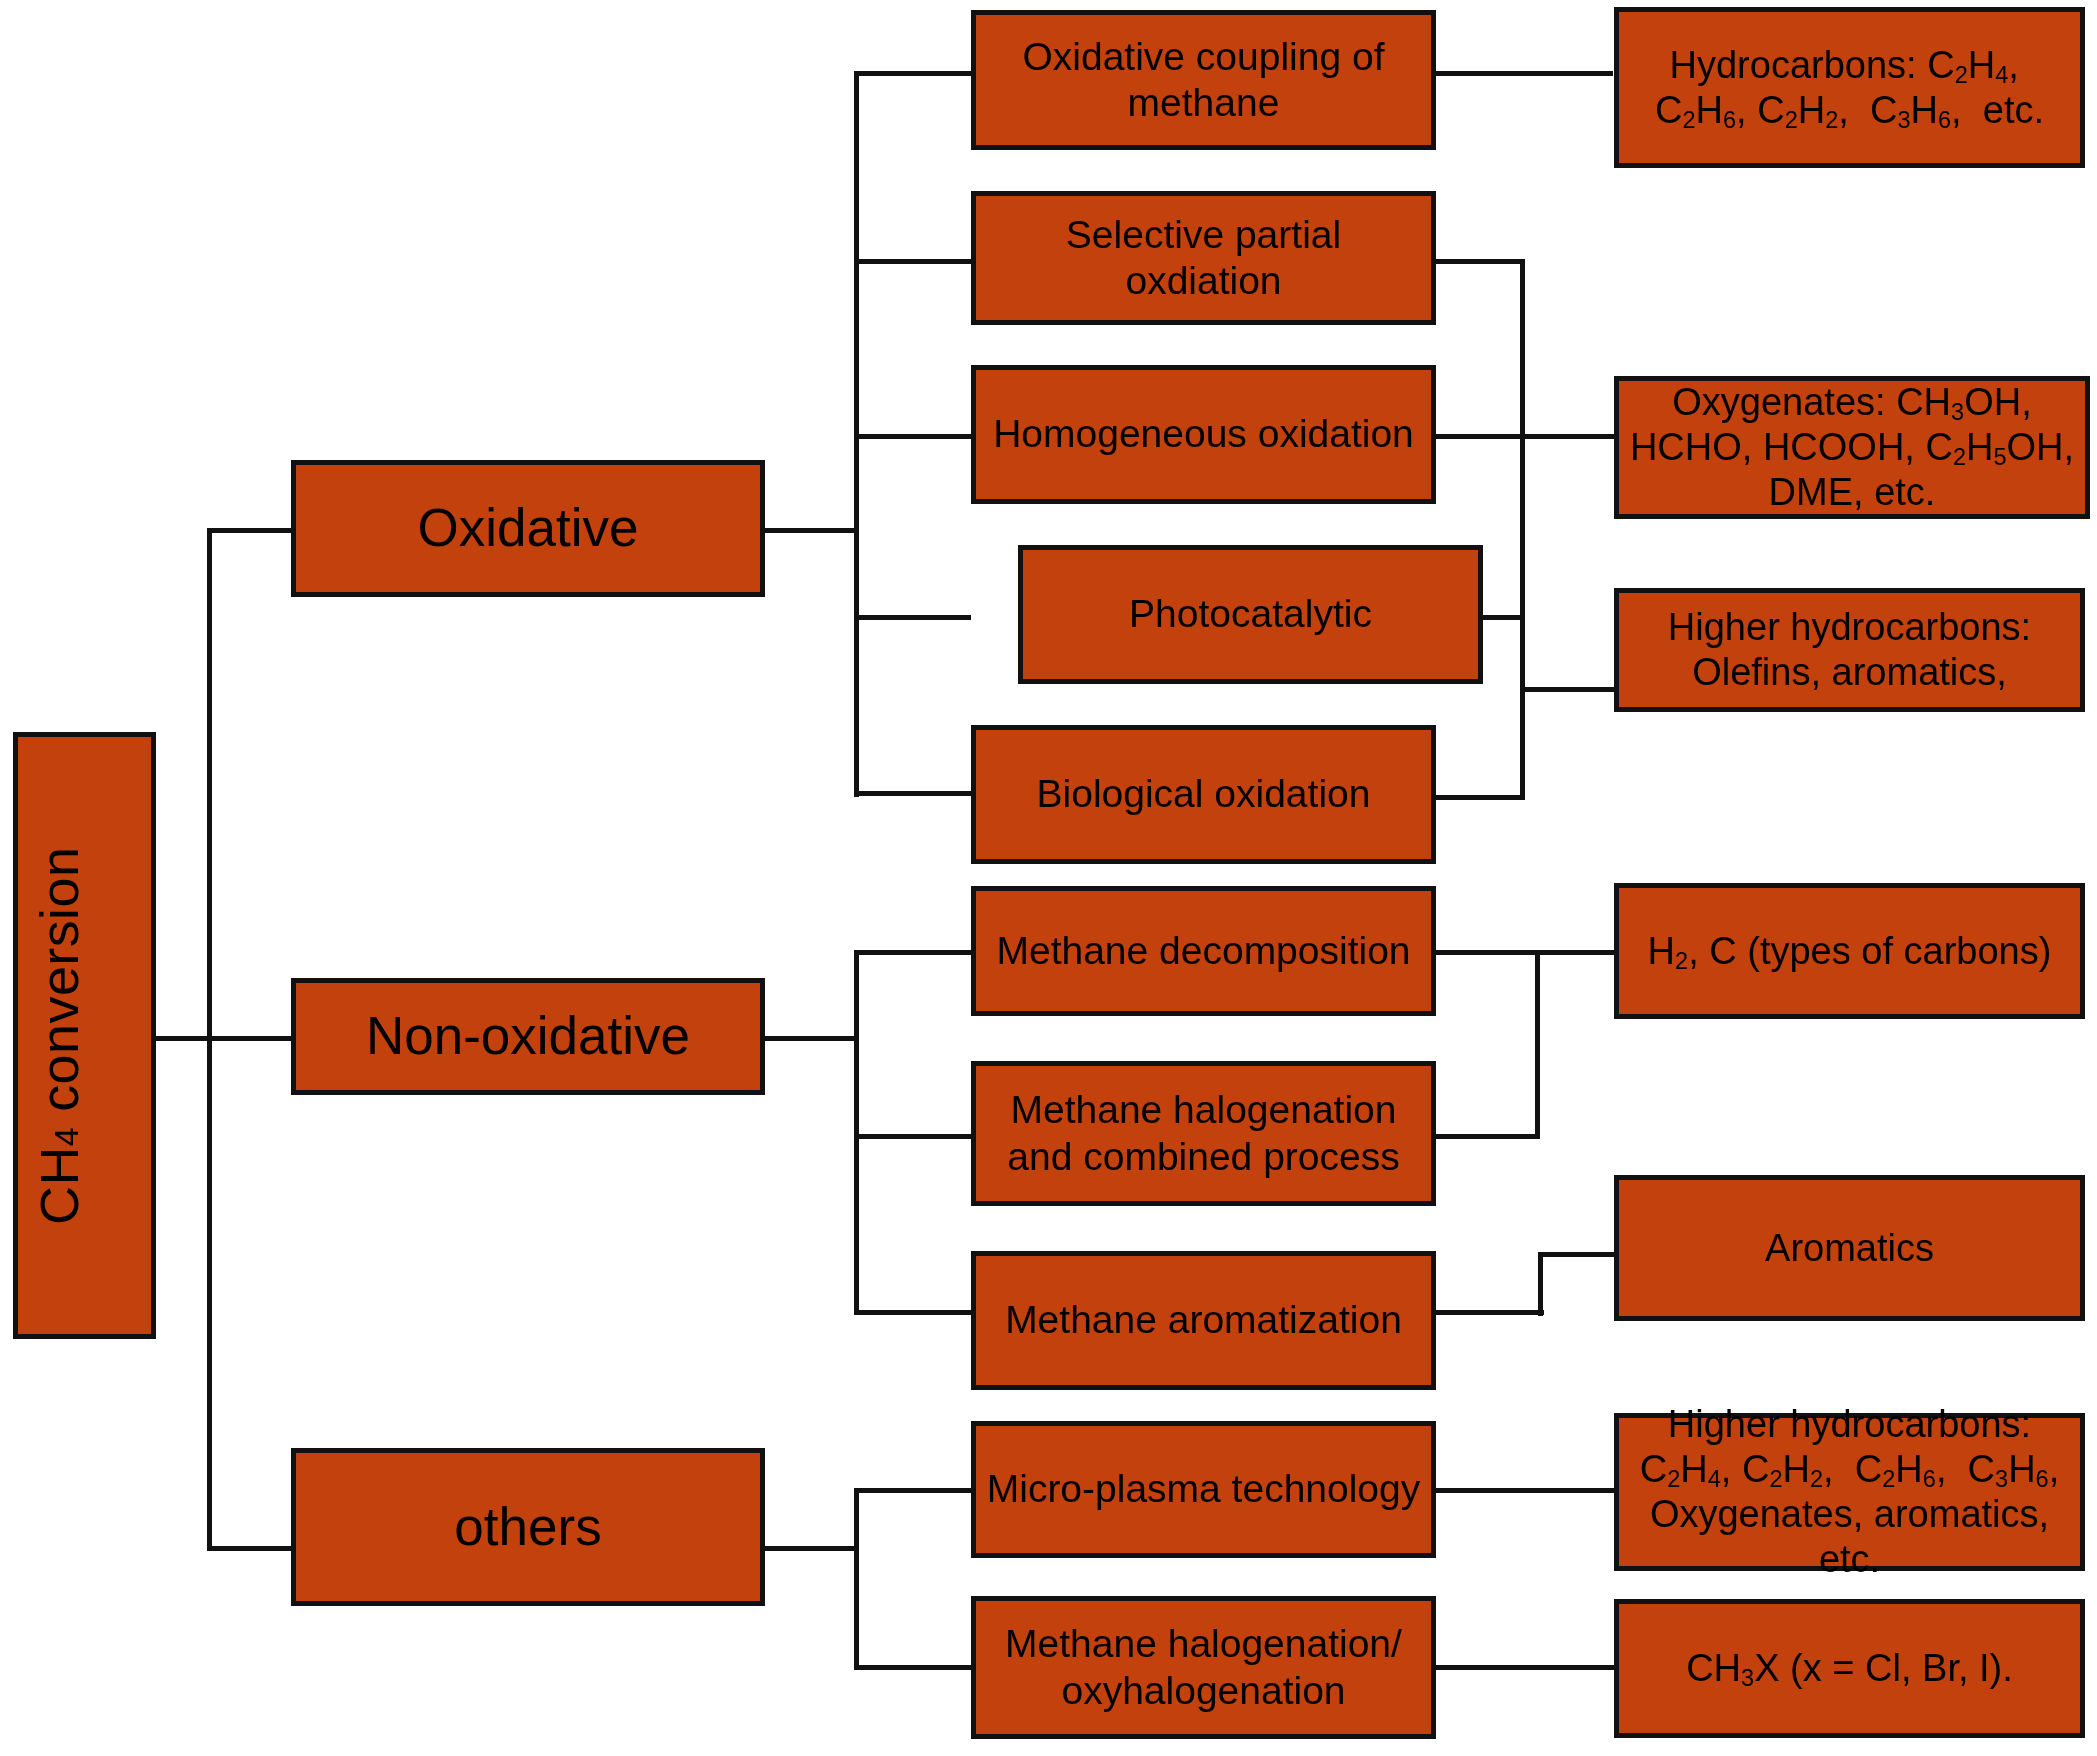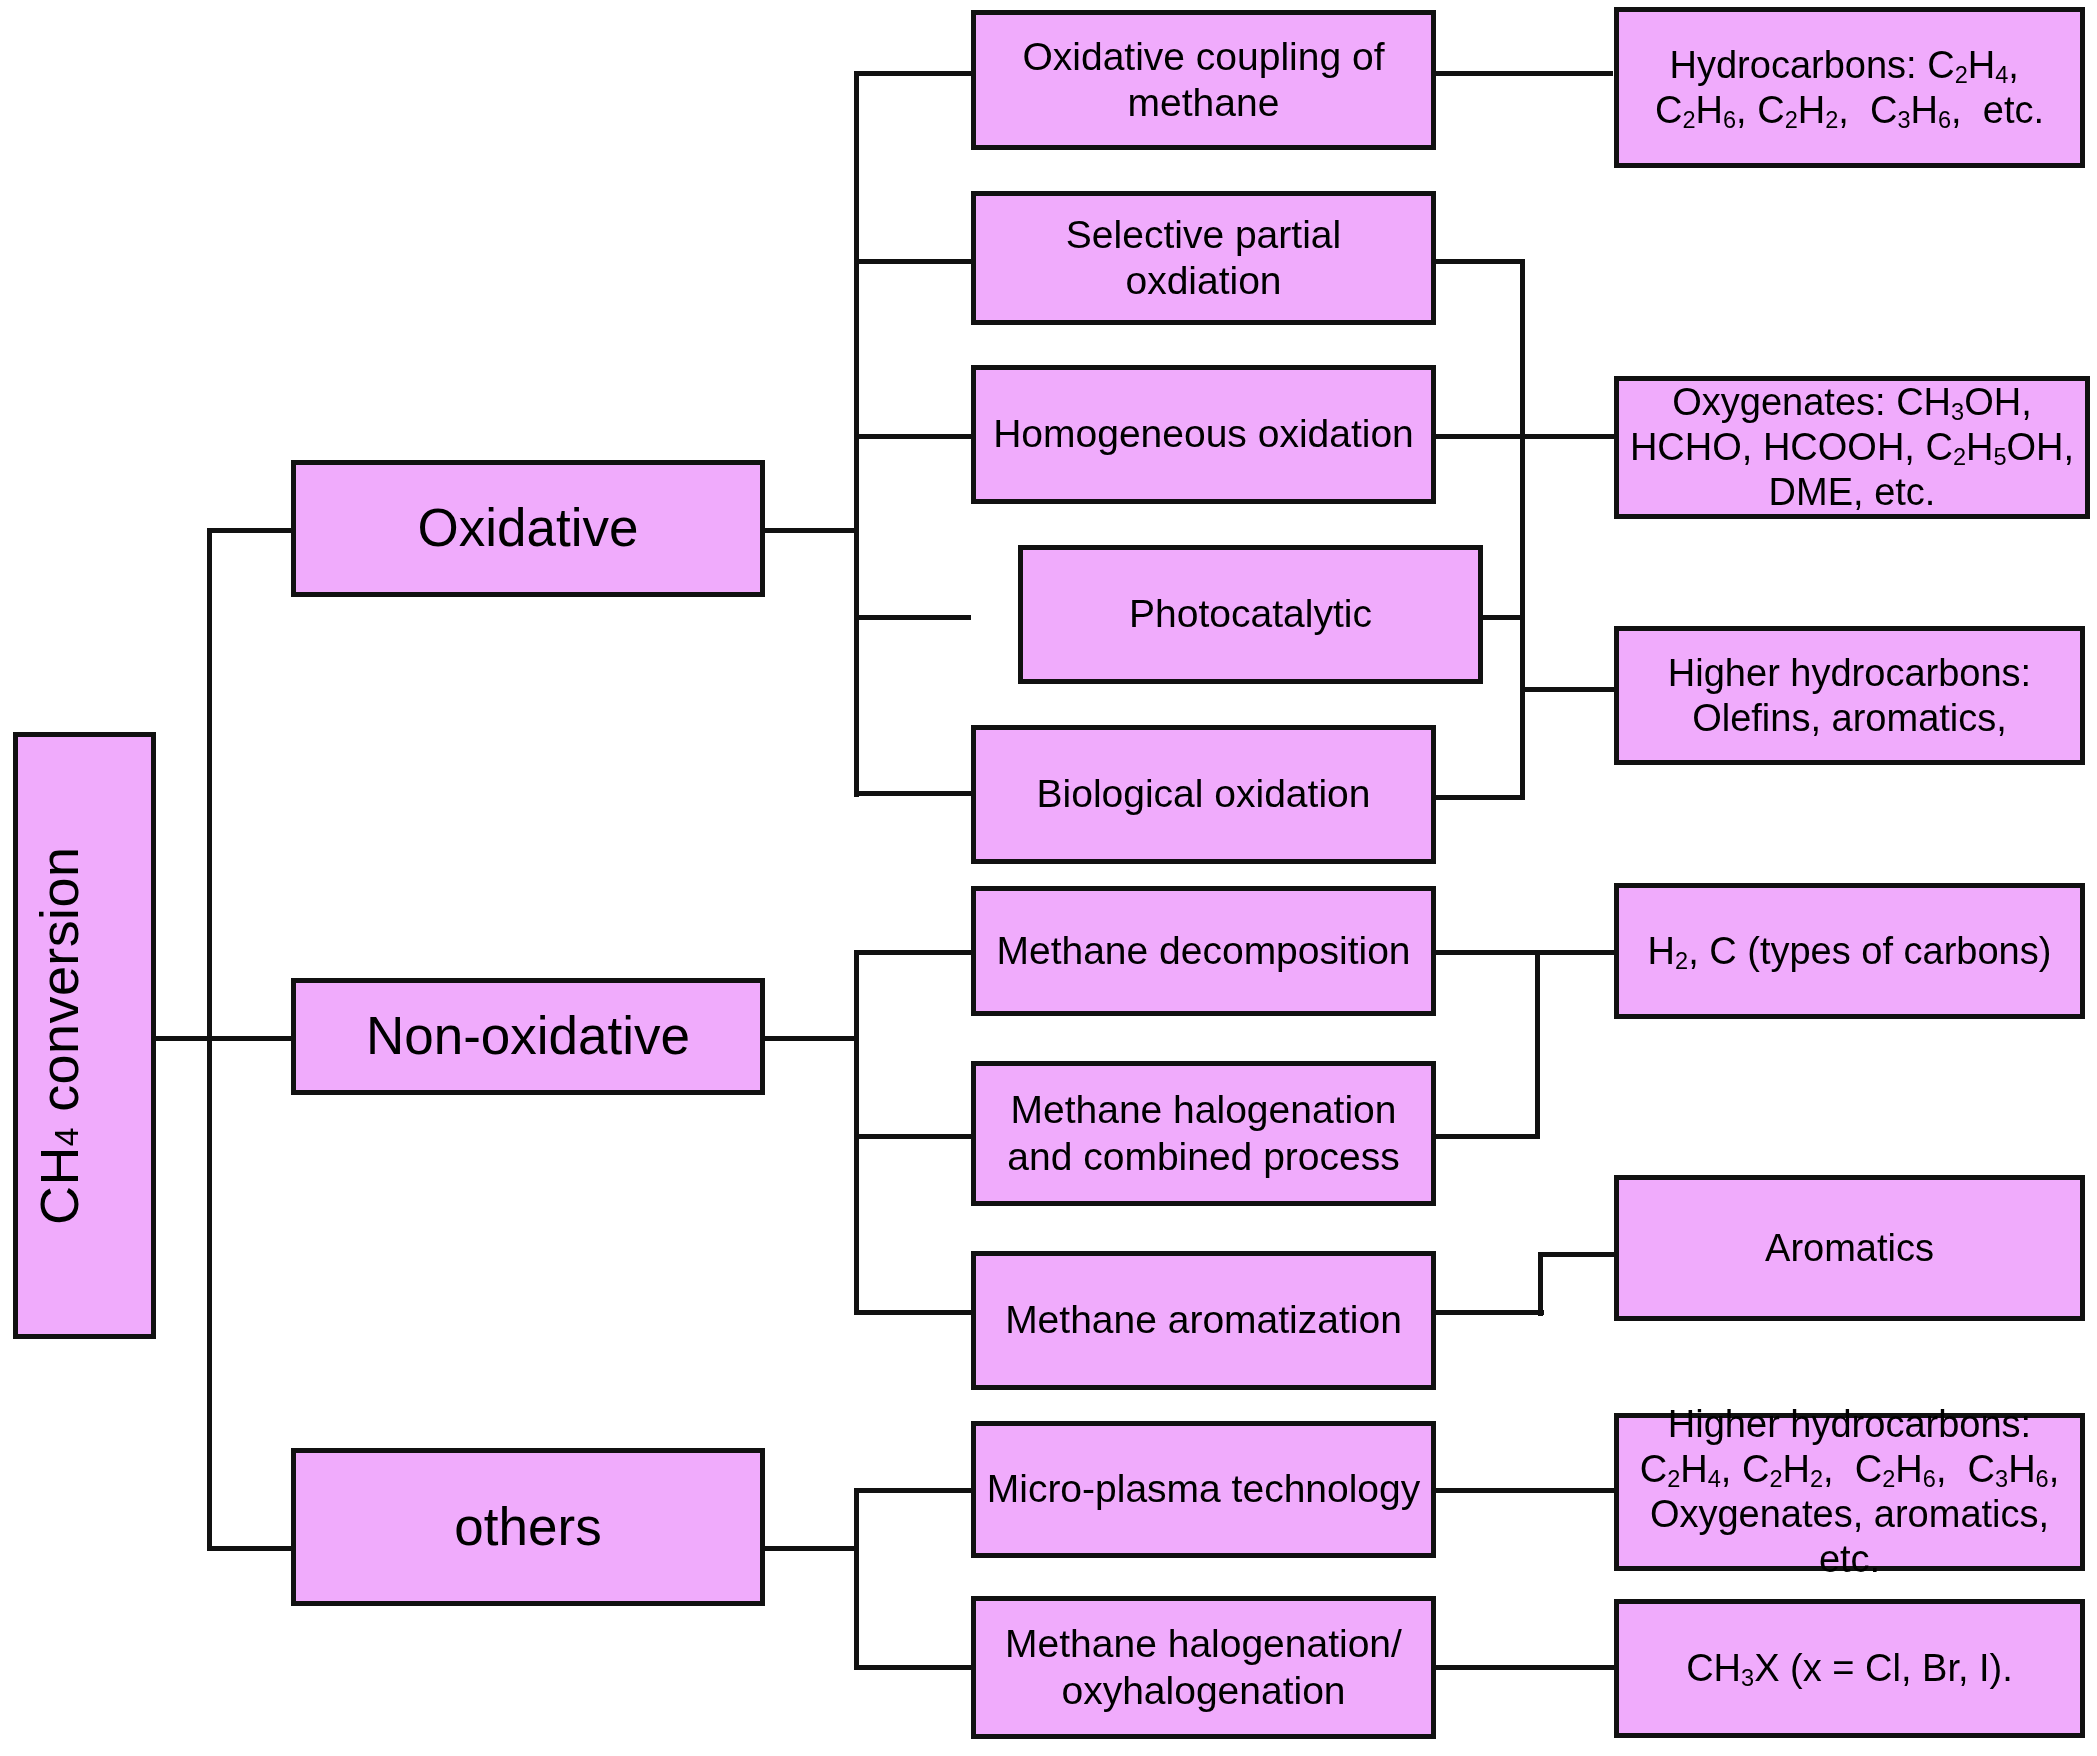--- a/index.html
+++ b/index.html
@@ -14,21 +14,21 @@
   #canvas {
     position: relative;
     width: 2097px;
     height: 1757px;
     background: #ffffff;
     overflow: hidden;
   }
   .node {
     position: absolute;
     box-sizing: border-box;
-    background: #f0abfc;
+    background: #c2410c;
     border: 5.1px solid #111111;
     display: flex;
     align-items: center;
     justify-content: center;
     text-align: center;
     line-height: 1.18;
     padding: 2.9px 10.2px;
     z-index: 5;
   }
   .node .txt {
@@ -174,21 +174,21 @@
   </div>
 
   <div class="node prod" style="left:1614px; top:7.3px; width:471px; height:161px;">
     <span class="txt">Hydrocarbons: C<sub>2</sub>H<sub>4</sub>,&nbsp; C<sub>2</sub>H<sub>6</sub>, C<sub>2</sub>H<sub>2</sub>,&nbsp; C<sub>3</sub>H<sub>6</sub>,&nbsp; etc.</span>
   </div>
 
   <div class="node prod" style="left:1614px; top:376px; width:476px; height:143px;justify-content:center;">
     <span class="txt">Oxygenates: CH<sub>3</sub>OH, HCHO, HCOOH, C<sub>2</sub>H<sub>5</sub>OH, DME, etc.</span>
   </div>
 
-  <div class="node prod" style="left:1614px; top:626px; width:471px; height:139px;">
+  <div class="node prod" style="left:1614px; top:588px; width:471px; height:124px;">
     <span class="txt">Higher hydrocarbons: Olefins, aromatics,</span>
   </div>
 
   <div class="node prod" style="left:1614px; top:883px; width:471px; height:136px;">
     <span class="txt">H<sub>2</sub>, C (types of carbons)</span>
   </div>
 
   <div class="node prod" style="left:1614px; top:1175px; width:471px; height:146px;">
     <span class="txt">Aromatics</span>
   </div>

